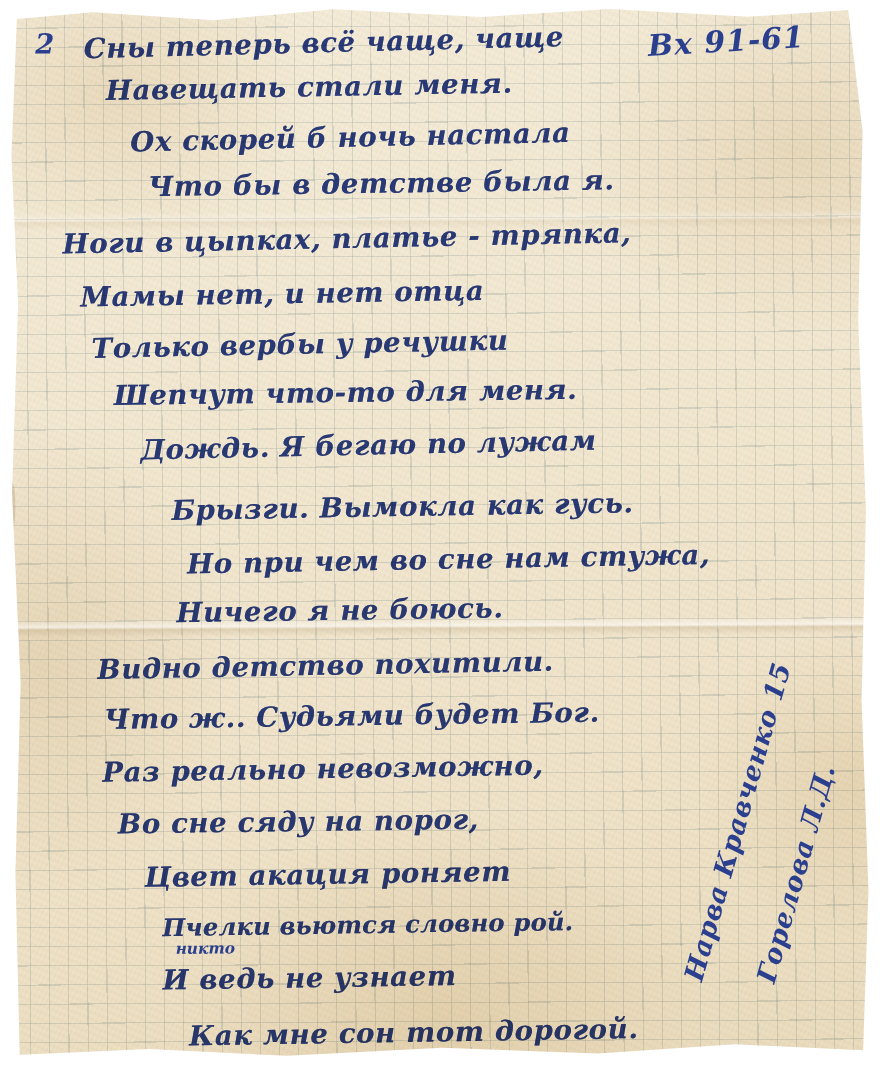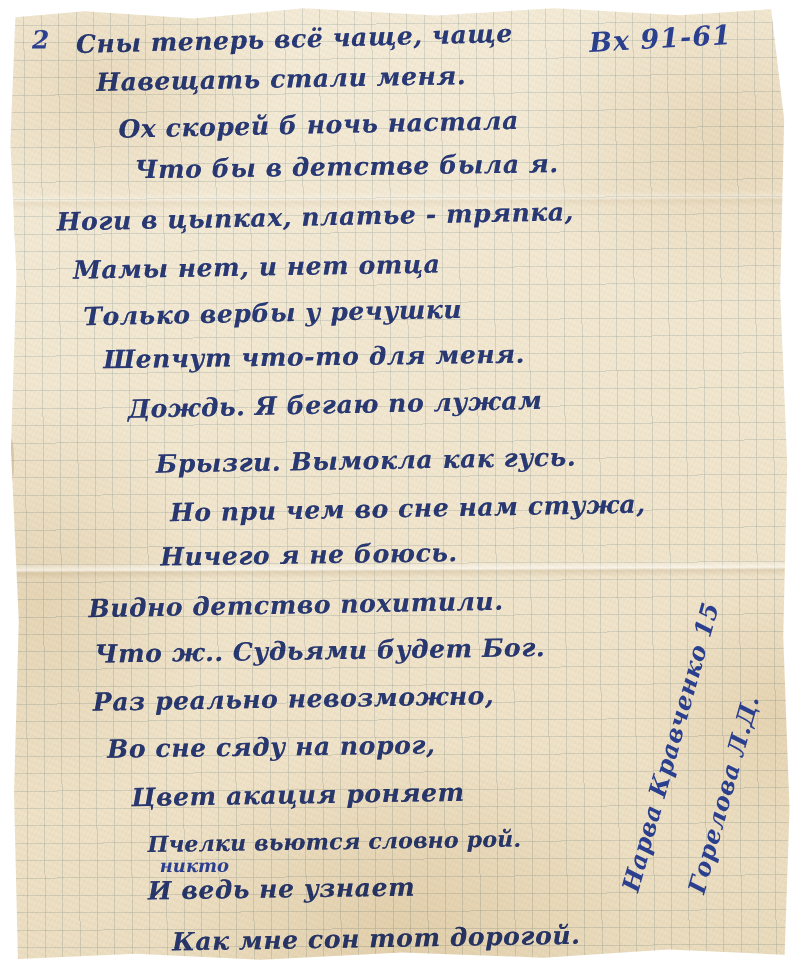--- a/index.html
+++ b/index.html
@@ -136,21 +136,21 @@
     transform: rotate(-74deg);
     letter-spacing: 0.6px;
   }
 
   .tiny-note {
     position: absolute;
     color: #2b3f8f;
     font-family: "DejaVu Serif", serif;
     font-style: italic;
     font-weight: 600;
-    font-size: 18px;
+    font-size: 14px;
   }
 </style>
 </head>
 <body>
 
 <div id="page">
 
   <div class="sheet">
     <div class="grid"></div>
     <div class="grain"></div>

